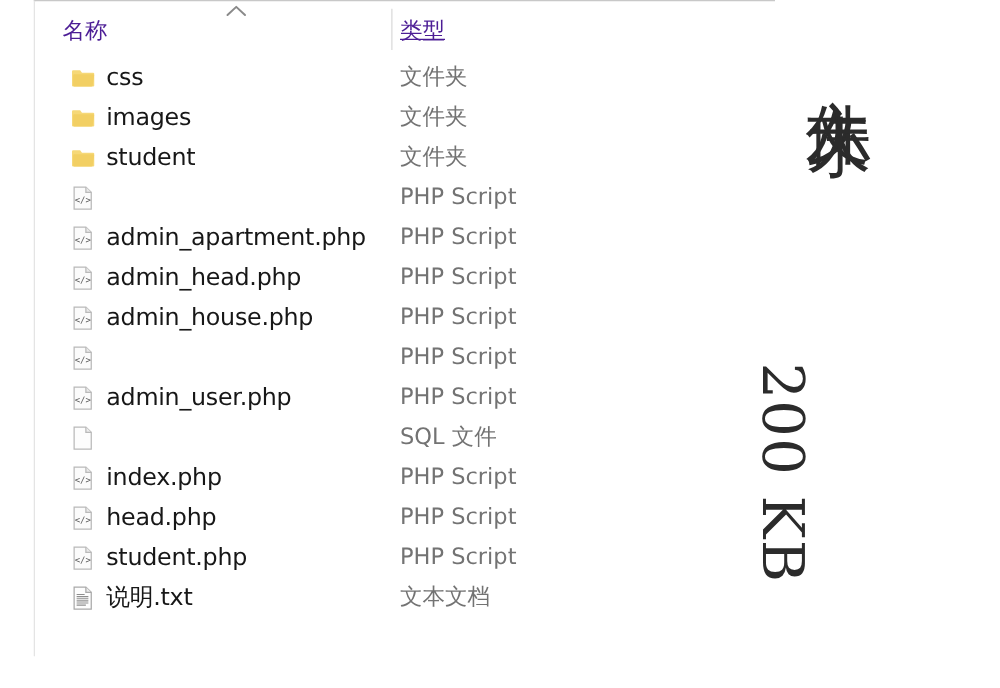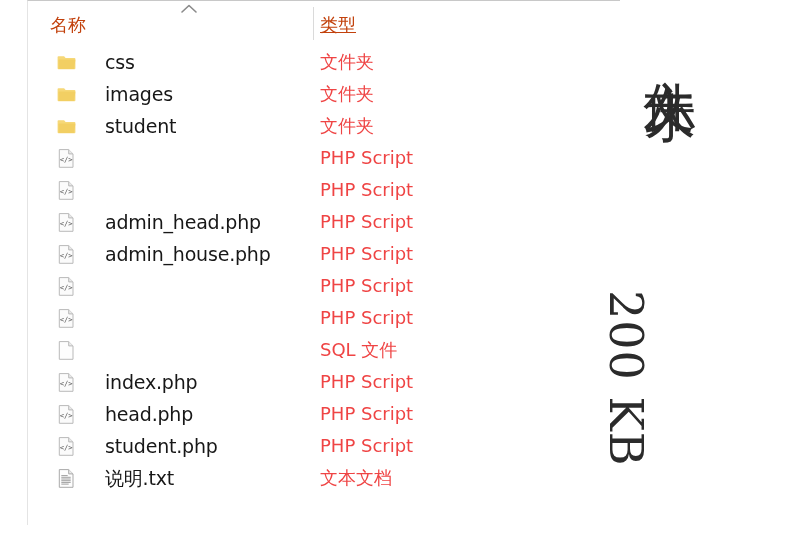--- a/index.html
+++ b/index.html
@@ -31,21 +31,21 @@
   
   #column-header-row {
     position: relative;
     height: 45px;
     box-sizing: border-box;
   }
   .col-header {
     position: absolute;
     top: 13px;
     font-size: 18px;
-    color: #c2410c;
+    color: #4c1d95;
     font-family: "DejaVu Sans", "Liberation Sans", sans-serif;
     line-height: 22px;
     white-space: nowrap;
   }
   #col-header-name  { left: 22px; }
   #col-header-type  { left: 292px; text-decoration: underline; }
 
   #col-divider {
     position: absolute;
     left: 285px;
@@ -89,30 +89,29 @@
     position: absolute;
     left: 57px;
     top: 0;
     height: 32px;
     line-height: 32px;
     font-size: 19px;
     color: #171717;
     font-family: "DejaVu Sans", "Liberation Sans", sans-serif;
     white-space: nowrap;
     letter-spacing: -0.2px;
-    margin-left: 20px;
   }
   .row-type {
     position: absolute;
     left: 292px;
     top: 0;
     height: 32px;
     line-height: 32px;
     font-size: 18px;
-    color: #ef4444;
+    color: #737373;
     font-family: "DejaVu Sans", "Liberation Sans", sans-serif;
     white-space: nowrap;
   }
 
   
   #size-annotation {
     position: absolute;
     left: 628px;
     top: 0;
     width: 172px;
@@ -208,20 +207,21 @@
         <span class="row-type">PHP Script</span>
       </div>
       <div class="file-row">
         <span class="row-icon">
           <svg width="21" height="21" viewBox="0 0 21 21" aria-hidden="true">
             <path d="M3.3 1.6 h9.4 l4.3 4.3 v13.4 h-13.7 z" fill="#fbfbfb" stroke="#b9b9b9" stroke-width="1"></path>
             <path d="M12.7 1.6 v4.3 h4.3" fill="#e9e9e9" stroke="#b9b9b9" stroke-width="1"></path>
             <text x="10.2" y="14.1" font-size="7.2" fill="#5a5a5a" text-anchor="middle" font-family="DejaVu Sans Mono, Liberation Mono, monospace">&lt;/&gt;</text>
           </svg>
         </span>
+        <span class="row-name">admin_apartment.php</span>
         <span class="row-type">PHP Script</span>
       </div>
       <div class="file-row">
         <span class="row-icon">
           <svg width="21" height="21" viewBox="0 0 21 21" aria-hidden="true">
             <path d="M3.3 1.6 h9.4 l4.3 4.3 v13.4 h-13.7 z" fill="#fbfbfb" stroke="#b9b9b9" stroke-width="1"></path>
             <path d="M12.7 1.6 v4.3 h4.3" fill="#e9e9e9" stroke="#b9b9b9" stroke-width="1"></path>
             <text x="10.2" y="14.1" font-size="7.2" fill="#5a5a5a" text-anchor="middle" font-family="DejaVu Sans Mono, Liberation Mono, monospace">&lt;/&gt;</text>
           </svg>
         </span>
@@ -250,20 +250,21 @@
         <span class="row-type">PHP Script</span>
       </div>
       <div class="file-row">
         <span class="row-icon">
           <svg width="21" height="21" viewBox="0 0 21 21" aria-hidden="true">
             <path d="M3.3 1.6 h9.4 l4.3 4.3 v13.4 h-13.7 z" fill="#fbfbfb" stroke="#b9b9b9" stroke-width="1"></path>
             <path d="M12.7 1.6 v4.3 h4.3" fill="#e9e9e9" stroke="#b9b9b9" stroke-width="1"></path>
             <text x="10.2" y="14.1" font-size="7.2" fill="#5a5a5a" text-anchor="middle" font-family="DejaVu Sans Mono, Liberation Mono, monospace">&lt;/&gt;</text>
           </svg>
         </span>
+        <span class="row-name">admin_user.php</span>
         <span class="row-type">PHP Script</span>
       </div>
       <div class="file-row">
         <span class="row-icon">
           <svg width="21" height="21" viewBox="0 0 21 21" aria-hidden="true">
             <path d="M3.3 1.6 h9.4 l4.3 4.3 v13.4 h-13.7 z" fill="#fdfdfd" stroke="#b9b9b9" stroke-width="1"></path>
             <path d="M12.7 1.6 v4.3 h4.3" fill="#ededed" stroke="#b9b9b9" stroke-width="1"></path>
           </svg>
         </span>
         <span class="row-type">SQL 文件</span>

